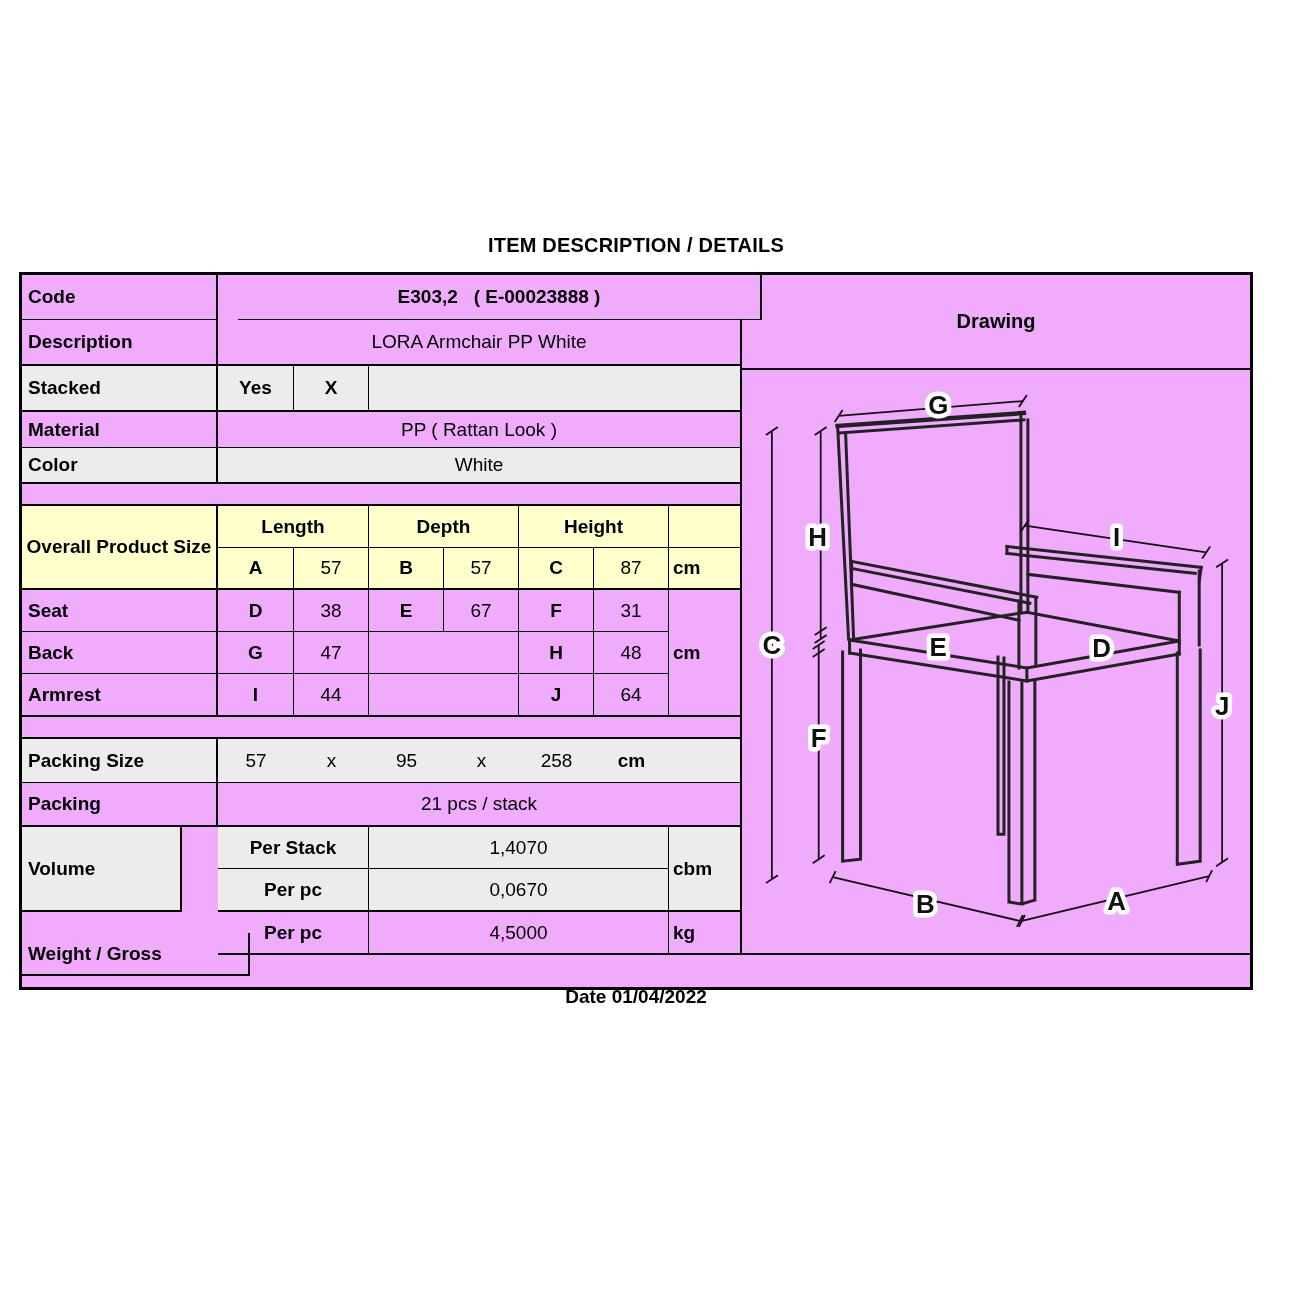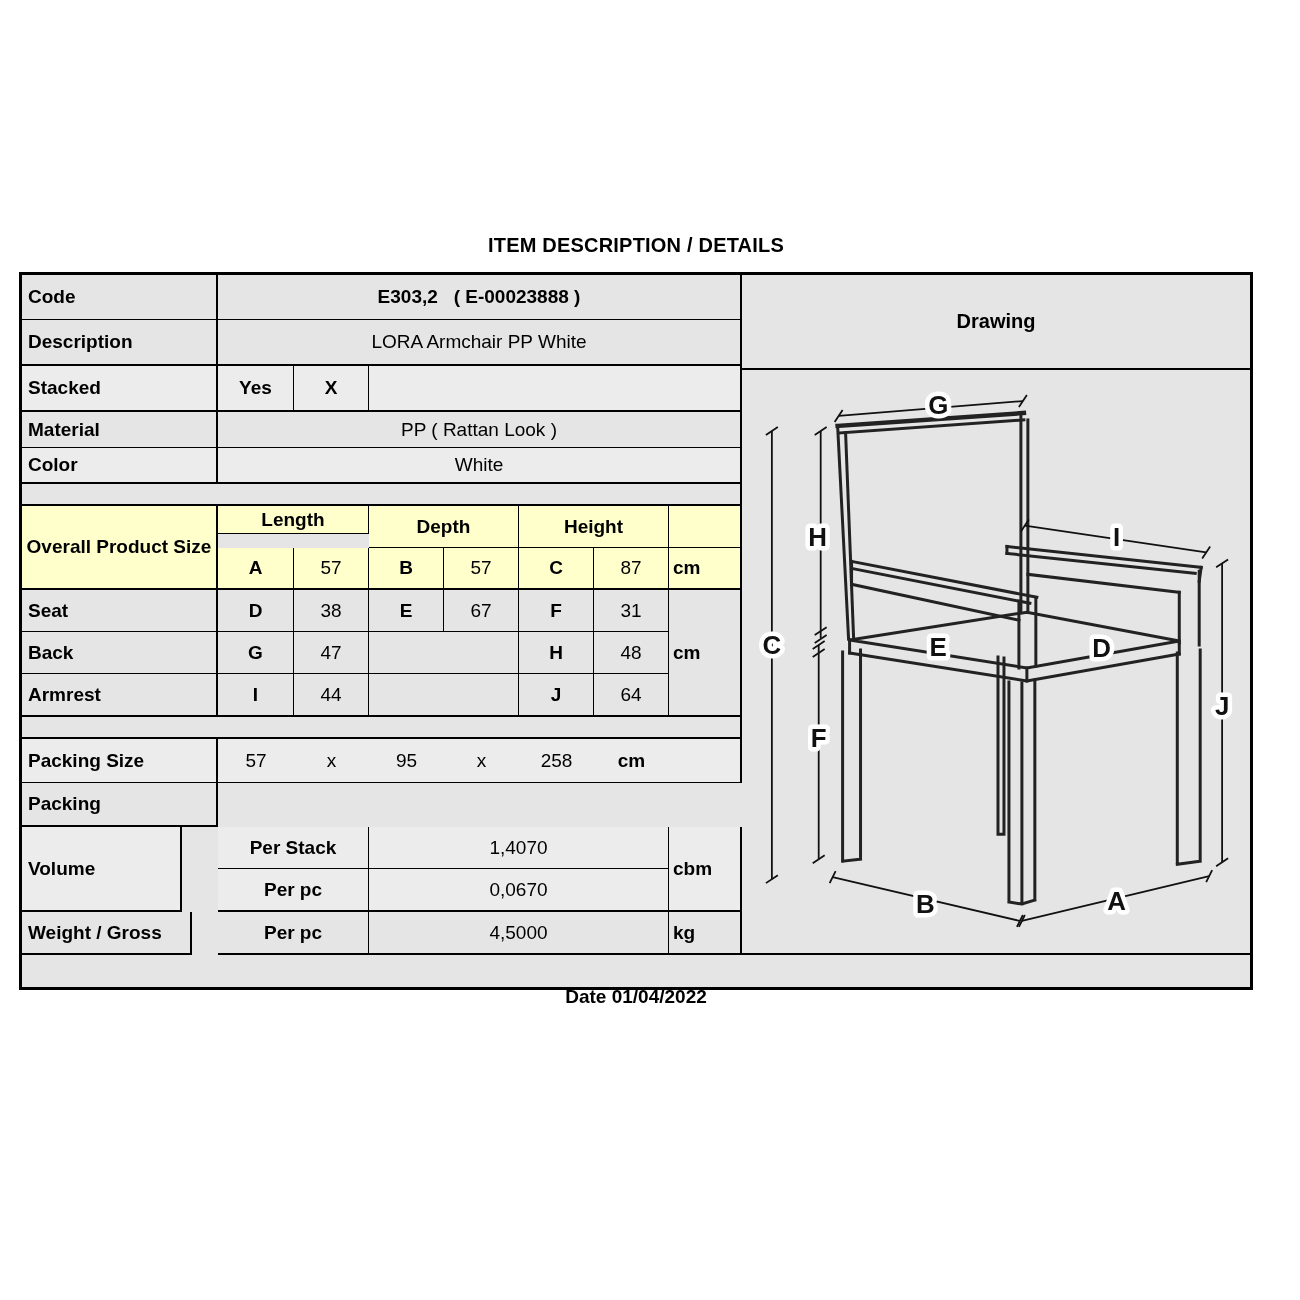--- a/index.html
+++ b/index.html
@@ -1,27 +1,27 @@
 <!DOCTYPE html>
 <html><head>
 <meta charset="utf-8">
 <style>
   html,body { margin:0; padding:0; background:#ffffff; }
   body { width:1300px; height:1300px; font-family:"Liberation Sans", sans-serif; color:#000; }
   .page { position:relative; width:1300px; height:1300px; background:#fff; overflow:hidden; }
   .title { position:absolute; left:19px; top:234px; width:1234px; text-align:center;
            font-size:20px; font-weight:bold; letter-spacing:0.2px; }
   .sheet { position:absolute; left:19px; top:272px; width:1234px; height:718px;
-           border:3px solid #000; box-sizing:border-box; background:#e5e5e5; }
+           border:3px solid #000; box-sizing:border-box; background:#f0abfc; }
   .cell { position:absolute; box-sizing:border-box; display:flex; align-items:center;
           justify-content:center; font-size:19px; line-height:1.25; overflow:hidden; }
   .lbl  { justify-content:flex-start; padding-left:6px; font-weight:bold; }
   .b    { font-weight:bold; }
   .unit { justify-content:flex-start; padding-left:4px; font-weight:bold; }
-  .pre  { white-space:pre; }
+  .pre  { white-space:pre;margin-left:20px; }
   .wrap { text-align:left; }
   .gray   { background:#ececec; }
   .yellow { background:#ffffcc; }
   .bR  { border-right:1.5px solid #000; }
   .bR2 { border-right:2px solid #000; }
   .bB  { border-bottom:1.5px solid #000; }
   .bB2 { border-bottom:2px solid #000; }
   .packrow { display:flex; }
   .packrow span { display:flex; align-items:center; justify-content:center; }
   svg text { font-family:"Liberation Sans", sans-serif; font-weight:bold; font-size:26px;
@@ -50,21 +50,21 @@
 
     <div class="cell lbl bR2 bB" style="left:0;top:137px;width:196px;height:36px">Material</div>
     <div class="cell bR2 bB" style="left:196px;top:137px;width:524px;height:36px">PP ( Rattan Look )</div>
 
     <div class="cell lbl bR2 bB2 gray" style="left:0;top:173px;width:196px;height:36px">Color</div>
     <div class="cell bR2 bB2 gray" style="left:196px;top:173px;width:524px;height:36px">White</div>
 
     <div class="cell bR2 bB2" style="left:0;top:209px;width:720px;height:22px"></div>
 
     <div class="cell b bR2 bB2 yellow wrap" style="left:0;top:231px;width:196px;height:84px">Overall Product Size</div>
-    <div class="cell b bR bB yellow" style="left:196px;top:231px;width:151px;height:28px">Length</div>
+    <div class="cell b bR bB yellow" style="left:196px;top:231px;width:151px;height:42px">Length</div>
     <div class="cell b bR bB yellow" style="left:347px;top:231px;width:150px;height:42px">Depth</div>
     <div class="cell b bR bB yellow" style="left:497px;top:231px;width:150px;height:42px">Height</div>
     <div class="cell bR2 bB yellow" style="left:647px;top:231px;width:73px;height:42px"></div>
 
     <div class="cell b bR bB2 yellow" style="left:196px;top:273px;width:76px;height:42px">A</div>
     <div class="cell bR bB2 yellow" style="left:272px;top:273px;width:75px;height:42px">57</div>
     <div class="cell b bR bB2 yellow" style="left:347px;top:273px;width:75px;height:42px">B</div>
     <div class="cell bR bB2 yellow" style="left:422px;top:273px;width:75px;height:42px">57</div>
     <div class="cell b bR bB2 yellow" style="left:497px;top:273px;width:75px;height:42px">C</div>
     <div class="cell bR bB2 yellow" style="left:572px;top:273px;width:75px;height:42px">87</div>
@@ -100,29 +100,30 @@
     <div class="cell bR2 bB gray packrow" style="left:196px;top:464px;width:524px;height:44px;justify-content:flex-start">
       <span style="width:76px">57</span>
       <span style="width:75px">x</span>
       <span style="width:75px">95</span>
       <span style="width:75px">x</span>
       <span style="width:75px">258</span>
       <span style="width:75px;font-weight:bold">cm</span>
     </div>
 
     <div class="cell lbl bR2 bB2" style="left:0;top:508px;width:196px;height:44px">Packing</div>
+    <div class="cell bR2 bB2" style="left:196px;top:508px;width:524px;height:44px">21 pcs / stack</div>
 
     <div class="cell lbl bR2 bB2 gray" style="left:0;top:552px;width:160px;height:85px">Volume</div>
     <div class="cell b bR bB gray" style="left:196px;top:552px;width:151px;height:42px">Per Stack</div>
     <div class="cell bR bB gray" style="left:347px;top:552px;width:300px;height:42px">1,4070</div>
     <div class="cell unit bR2 bB2 gray" style="left:647px;top:552px;width:73px;height:85px">cbm</div>
     <div class="cell b bR bB2 gray" style="left:196px;top:594px;width:151px;height:43px">Per pc</div>
     <div class="cell bR bB2 gray" style="left:347px;top:594px;width:300px;height:43px">0,0670</div>
 
-    <div class="cell lbl bR2 bB2" style="left:0;top:637px;width:170px;height:43px">Weight / Gross</div>
+    <div class="cell lbl bR2 bB2" style="left:0;top:658px;width:228px;height:43px">Weight / Gross</div>
     <div class="cell b bR bB2" style="left:196px;top:637px;width:151px;height:43px">Per pc</div>
     <div class="cell bR bB2" style="left:347px;top:637px;width:300px;height:43px">4,5000</div>
     <div class="cell unit bR2 bB2" style="left:647px;top:637px;width:73px;height:43px">kg</div>
 
     <div class="cell b" style="left:0;top:708px;width:1228px;height:28px">Date 01/04/2022</div>
 
     <div class="cell b bB2" style="left:720px;top:0;width:508px;height:95px;font-size:20px">Drawing</div>
 
     <div class="cell bB2" style="left:720px;top:95px;width:508px;height:585px">
       <svg width="508" height="585" viewBox="0 0 510 585">

